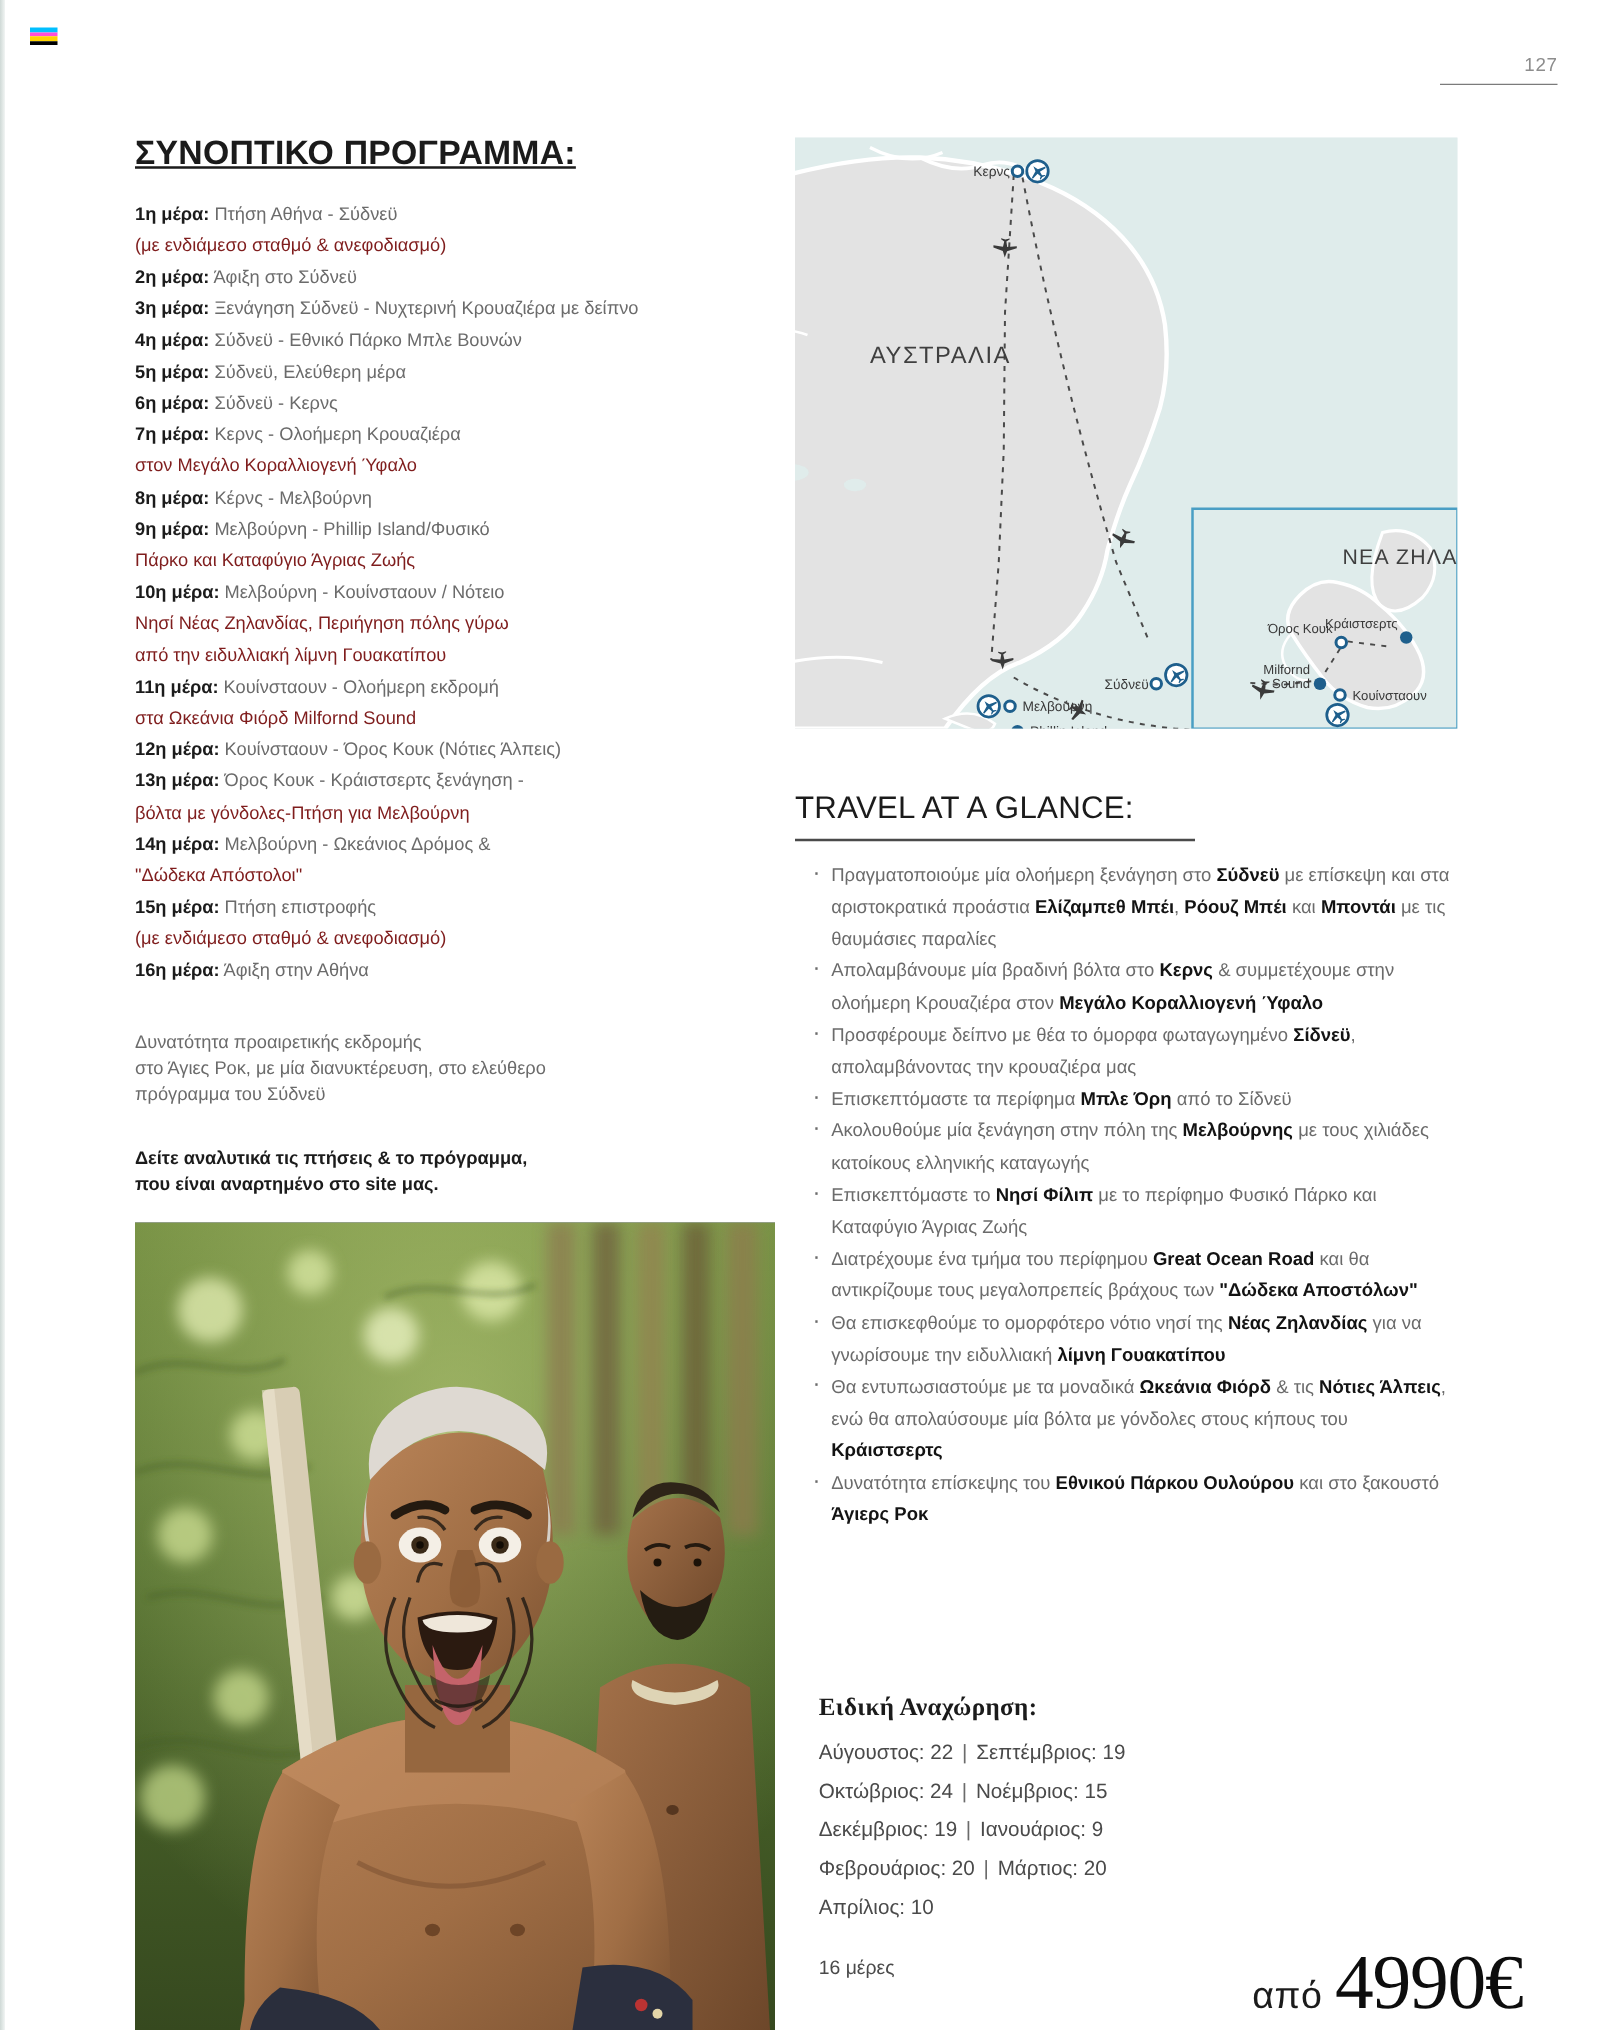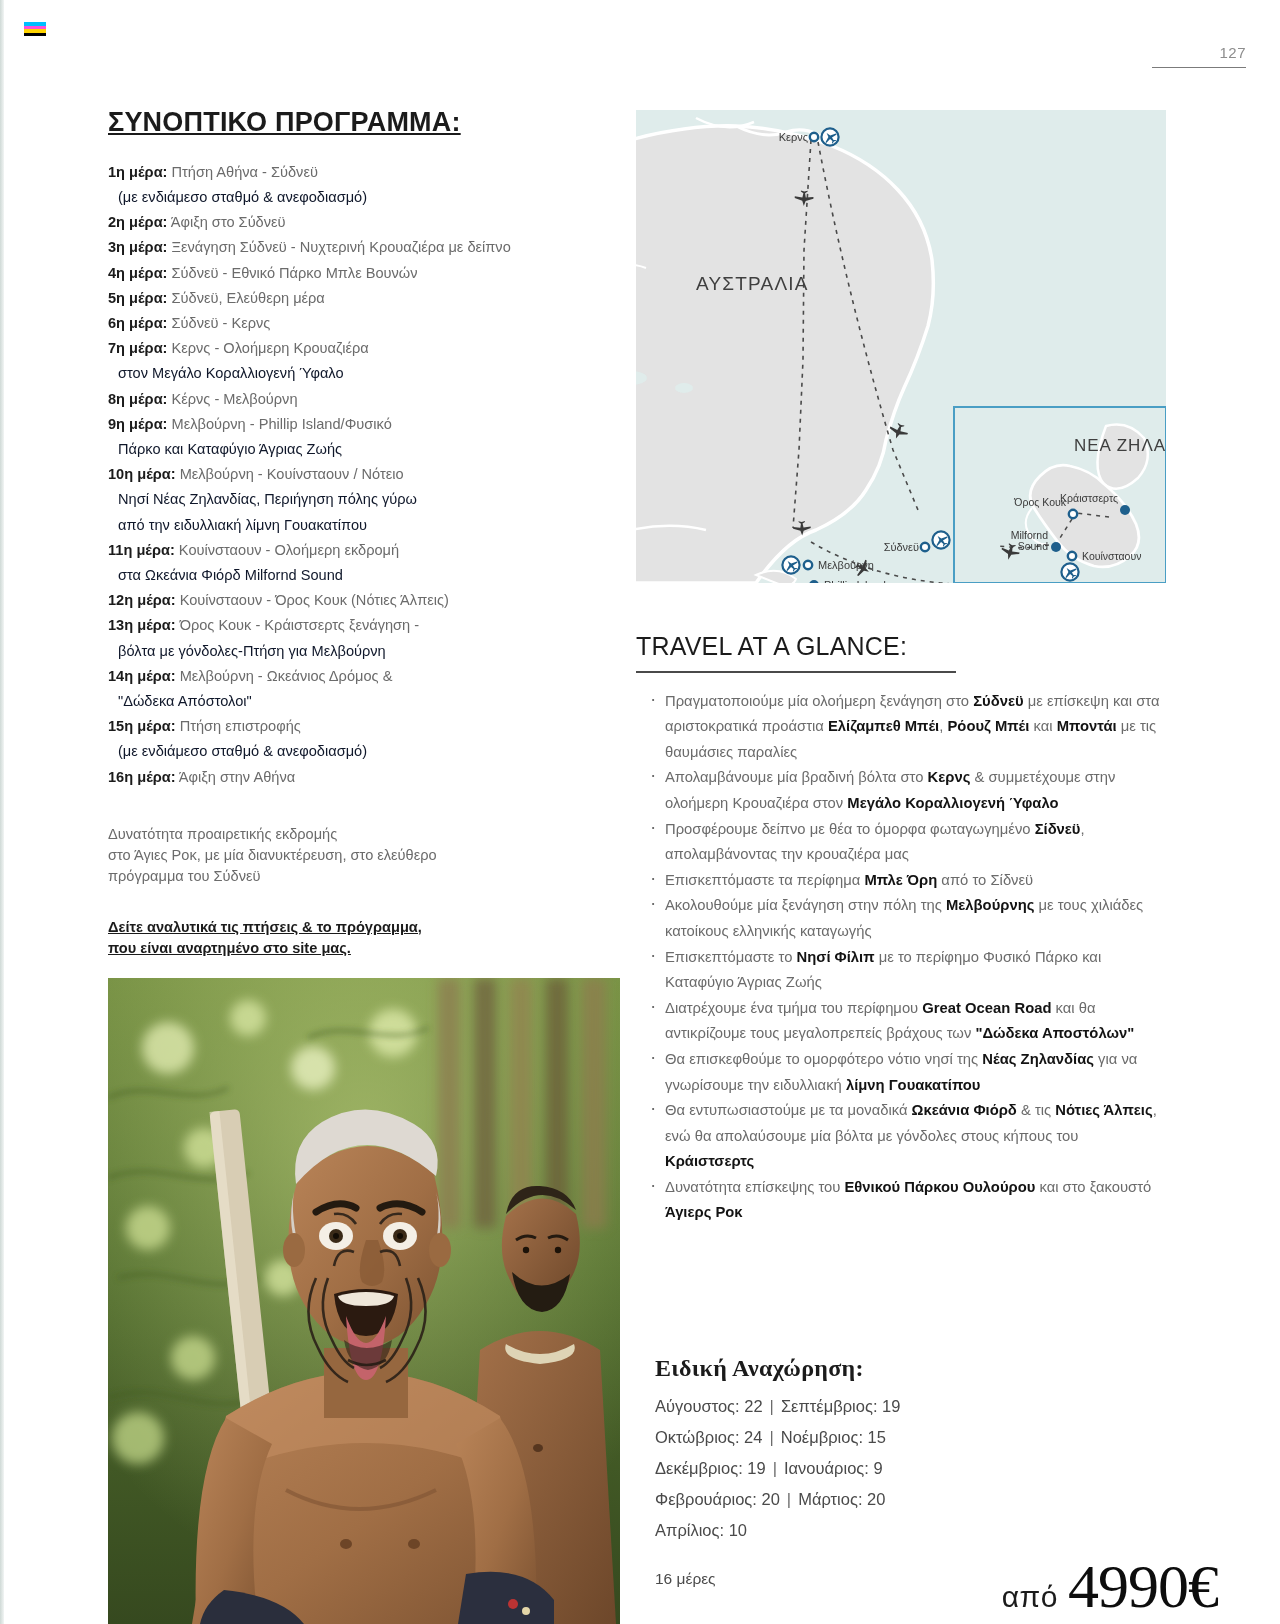--- a/index.html
+++ b/index.html
@@ -58,35 +58,34 @@
     text-decoration: underline;
   }
   .itin { margin: 0; padding: 0; list-style: none; }
   .itin li {
     font-size: 14.6px;
     line-height: 25.2px;
     color: #6b6b6b;
     white-space: nowrap;
   }
   .itin li b { color: #1b1b1b; font-weight: bold; text-align: right; }
-  .itin li.cont { color:#0f172a;margin-left:10px; }
+  .itin li.cont { color:#7f1d1d; }
 
   .note-block {
     margin-top: 34px;
     font-size: 14.6px;
     line-height: 21px;
     color: #6b6b6b;
   }
   .site-note {
     margin-top: 30px;
     font-size: 14.6px;
     line-height: 21px;
     color: #1b1b1b;
     font-weight: bold;
-    text-decoration: underline;
   }
 
   
   .photo {
     position: absolute;
     left: 108px; top: 978px;
     width: 512px; height: 646px;
     overflow: hidden;
     background: #2f4420;
   }
@@ -132,21 +131,21 @@
 
   
   .departures {
     position: absolute;
     left: 655px; top: 1355px;
     width: 430px;
   }
   .dep-title {
     font-family: "Liberation Serif", serif;
     font-weight: bold;
-    font-size: 24px;
+    font-size: 20px;
     color: #1b1b1b;
     margin-bottom: 9px;
     letter-spacing: .3px;
   }
   .dep-row {
     font-size: 16.5px;
     line-height: 31px;
     color: #4a4a4a;
     white-space: nowrap;
   }

